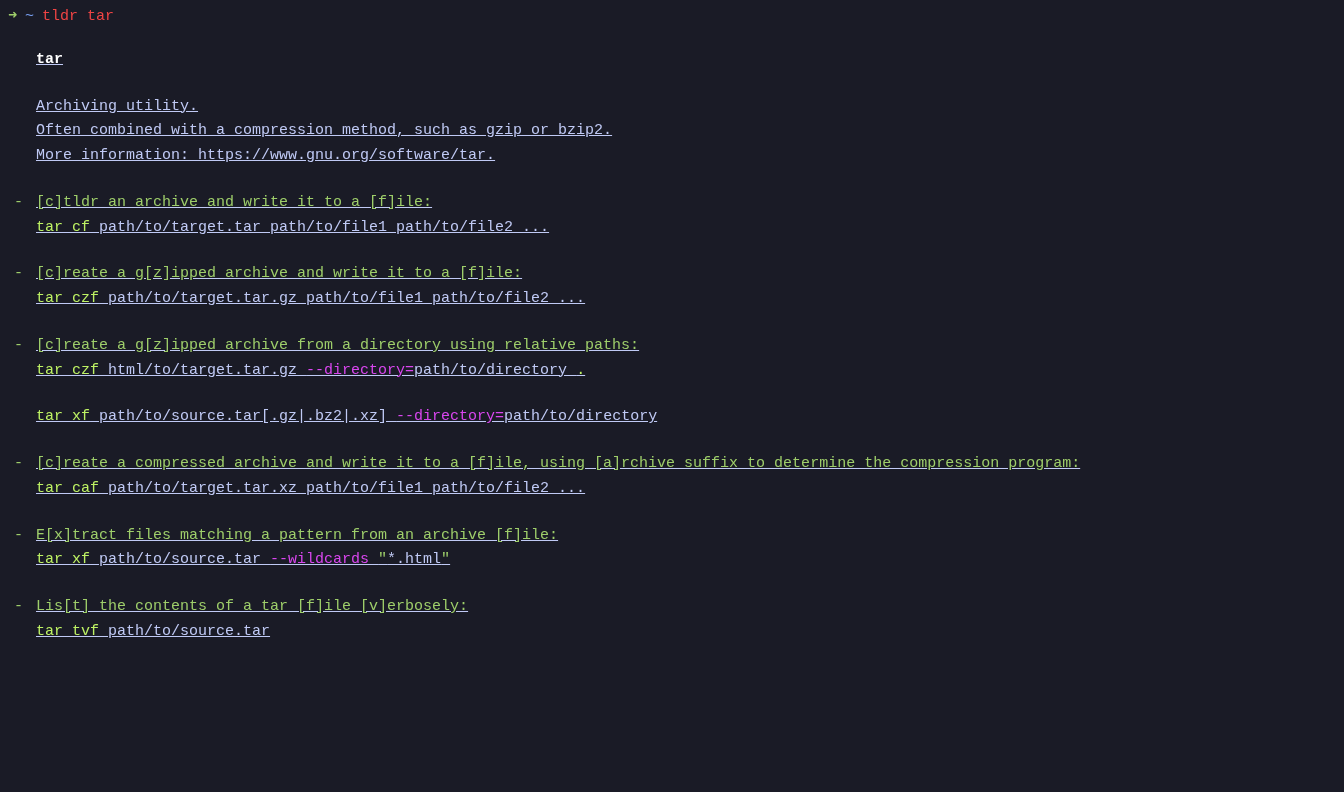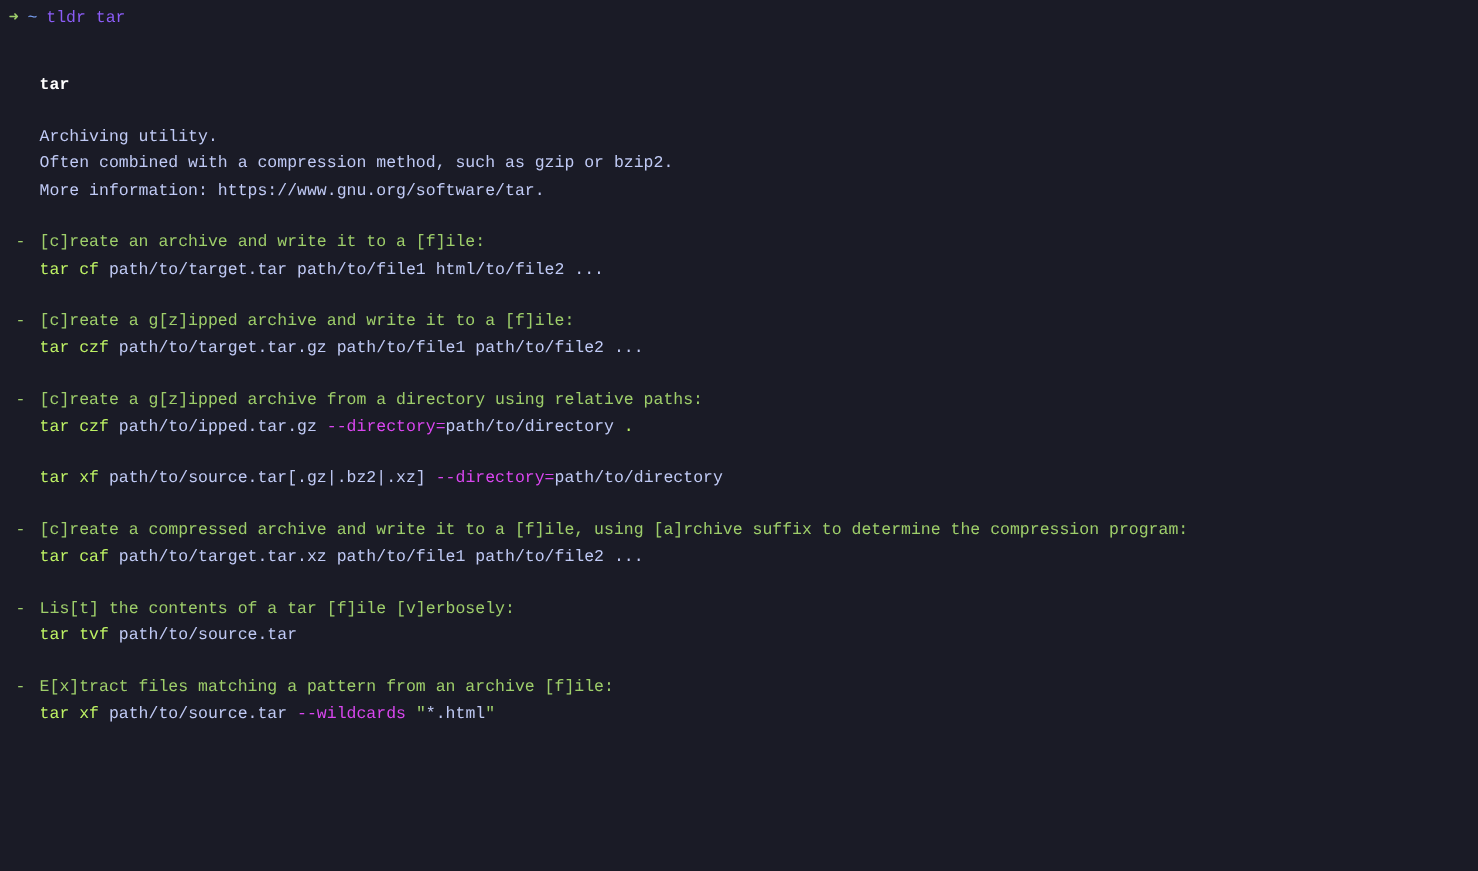--- a/index.html
+++ b/index.html
@@ -24,25 +24,26 @@
       gap: 8px;
     }
     .arrow {
       color: #9ece6a;
       font-weight: bold;
     }
     .tilde {
       color: #7aa2f7;
     }
     .command {
-      color: #8b5cf6;
+      color: #ef4444;
     }
     .output {
       padding-left: 28px;
-      margin-top: 36px;
+      margin-top: 18px;
+      text-decoration: underline;
     }
     .title {
       font-weight: bold;
       color: #ffffff;
     }
     .description {
       color: #c0caf5;
       margin-top: 22px;
     }
     .examples {
@@ -90,40 +91,40 @@
 
 <div class="output">
   <div class="title">tar</div>
   <div class="description" id="description-block">
       <div>Archiving utility.</div>
       <div>Often combined with a compression method, such as gzip or bzip2.</div>
       <div>More information: https://www.gnu.org/software/tar.</div>
     </div>
   <div class="examples" id="examples-block">
       <div class="example">
-        <div><span class="dash">- </span><span class="example-desc">[c]reate an archive and write it to a [f]ile:</span></div>
-        <div class="example-cmd"><span class="cmd-keyword">tar cf</span><span class="cmd-arg"> path/to/target.tar path/to/file1 html/to/file2 ...</span></div>
+        <div><span class="dash">- </span><span class="example-desc">[c]tldr an archive and write it to a [f]ile:</span></div>
+        <div class="example-cmd"><span class="cmd-keyword">tar cf</span><span class="cmd-arg"> path/to/target.tar path/to/file1 path/to/file2 ...</span></div>
       </div>
       <div class="example">
         <div><span class="dash">- </span><span class="example-desc">[c]reate a g[z]ipped archive and write it to a [f]ile:</span></div>
         <div class="example-cmd"><span class="cmd-keyword">tar czf</span><span class="cmd-arg"> path/to/target.tar.gz path/to/file1 path/to/file2 ...</span></div>
       </div>
       <div class="example">
         <div><span class="dash">- </span><span class="example-desc">[c]reate a g[z]ipped archive from a directory using relative paths:</span></div>
-        <div class="example-cmd"><span class="cmd-keyword">tar czf</span><span class="cmd-arg"> path/to/ipped.tar.gz </span><span class="cmd-option">--directory=</span><span class="cmd-arg">path/to/directory </span><span class="cmd-keyword">.</span></div>
+        <div class="example-cmd"><span class="cmd-keyword">tar czf</span><span class="cmd-arg"> html/to/target.tar.gz </span><span class="cmd-option">--directory=</span><span class="cmd-arg">path/to/directory </span><span class="cmd-keyword">.</span></div>
       </div>
       <div class="example">
         <div class="example-cmd"><span class="cmd-keyword">tar xf</span><span class="cmd-arg"> path/to/source.tar[.gz|.bz2|.xz] </span><span class="cmd-option">--directory=</span><span class="cmd-arg">path/to/directory</span></div>
       </div>
       <div class="example">
         <div><span class="dash">- </span><span class="example-desc">[c]reate a compressed archive and write it to a [f]ile, using [a]rchive suffix to determine the compression program:</span></div>
         <div class="example-cmd"><span class="cmd-keyword">tar caf</span><span class="cmd-arg"> path/to/target.tar.xz path/to/file1 path/to/file2 ...</span></div>
       </div>
       <div class="example">
+        <div><span class="dash">- </span><span class="example-desc">E[x]tract files matching a pattern from an archive [f]ile:</span></div>
+        <div class="example-cmd"><span class="cmd-keyword">tar xf</span><span class="cmd-arg"> path/to/source.tar </span><span class="cmd-option">--wildcards </span><span class="cmd-quote">"</span><span class="cmd-glob">*.html</span><span class="cmd-quote">"</span></div>
+      </div>
+      <div class="example">
         <div><span class="dash">- </span><span class="example-desc">Lis[t] the contents of a tar [f]ile [v]erbosely:</span></div>
         <div class="example-cmd"><span class="cmd-keyword">tar tvf</span><span class="cmd-arg"> path/to/source.tar</span></div>
-      </div>
-      <div class="example">
-        <div><span class="dash">- </span><span class="example-desc">E[x]tract files matching a pattern from an archive [f]ile:</span></div>
-        <div class="example-cmd"><span class="cmd-keyword">tar xf</span><span class="cmd-arg"> path/to/source.tar </span><span class="cmd-option">--wildcards </span><span class="cmd-quote">"</span><span class="cmd-glob">*.html</span><span class="cmd-quote">"</span></div>
       </div>
     </div>
 </div>
 
 </body></html>

